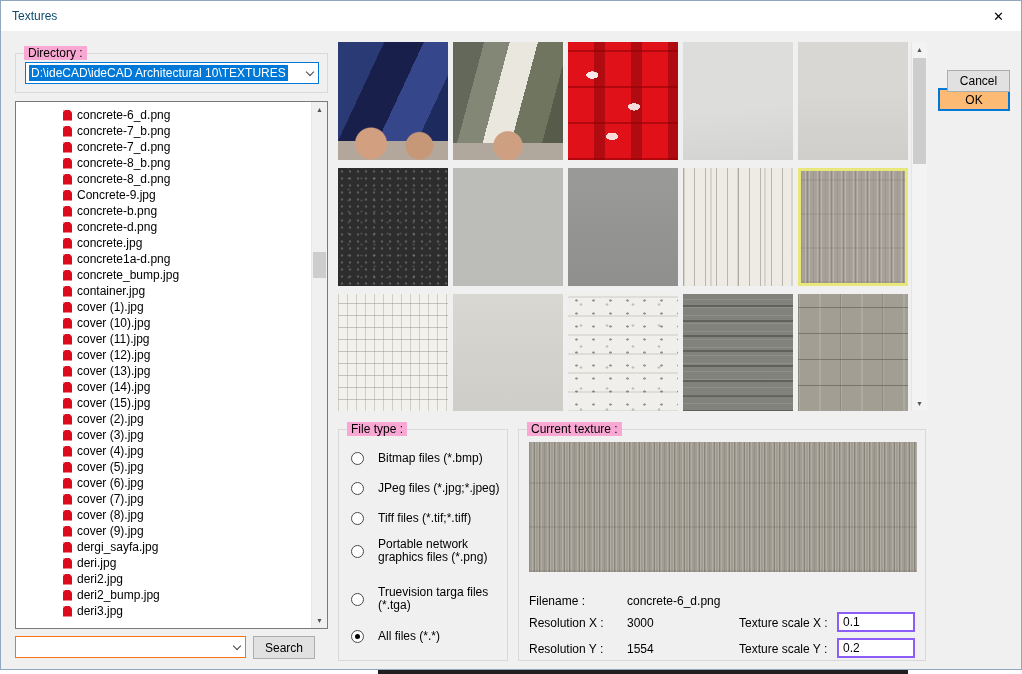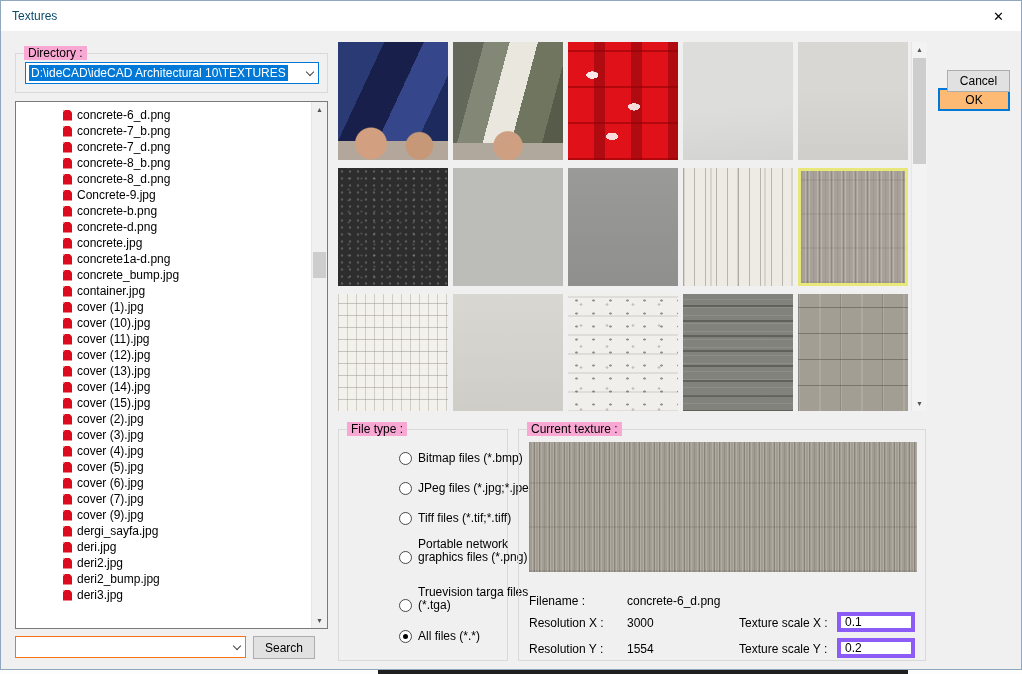--- a/index.html
+++ b/index.html
@@ -94,40 +94,40 @@
   .tex-concrete-dark { background:
     repeating-linear-gradient(0deg, rgba(35,35,30,.35) 0 2px, rgba(0,0,0,0) 2px 15px),
     repeating-linear-gradient(0deg, rgba(255,255,255,.10) 0 1px, rgba(0,0,0,0) 1px 8px), #82827c; }
   .tex-concrete-blocks { background:
     repeating-linear-gradient(0deg, rgba(70,68,58,.45) 0 1px, rgba(0,0,0,0) 1px 26px),
     repeating-linear-gradient(90deg, rgba(70,68,58,.30) 0 1px, rgba(0,0,0,0) 1px 42px),
     repeating-linear-gradient(90deg, rgba(255,255,255,.12) 0 2px, rgba(0,0,0,0) 2px 21px), #a29e94; }
 
   .ft-group { left:337px; top:428px; width:170px; height:232px; }
   .ft-options { position:absolute; left:0; top:0; width:100%; height:100%; }
-  .radio-row { position:absolute; left:12px; display:flex; gap:6px; align-items:flex-end; font-size:12px; width:150px;margin-left:48px; }
+  .radio-row { position:absolute; left:12px; display:flex; gap:14px; align-items:center; font-size:12px; width:150px; }
   .radio { width:13px; height:13px; border:1px solid #4a4a4a; border-radius:50%; background:#fff; flex:0 0 auto; position:relative; }
   .radio.checked::after { content:""; position:absolute; left:3px; top:3px; width:5px; height:5px; border-radius:50%; background:#000; }
   .radio-label { line-height:13px; max-width:131px; }
 
   .ct-group { left:517px; top:428px; width:408px; height:232px; }
   .ct-preview { position:absolute; left:10px; top:12px; width:388px; height:130px; background:
     repeating-linear-gradient(90deg, rgba(75,70,58,.28) 0 1px, rgba(0,0,0,0) 1px 5px),
     repeating-linear-gradient(90deg, rgba(255,255,255,.16) 0 1px, rgba(0,0,0,0) 1px 3px),
     repeating-linear-gradient(0deg, rgba(60,56,46,.12) 0 2px, rgba(0,0,0,0) 2px 44px), #a29d93; }
   .ct-text { position:absolute; font-size:12px; color:#000; white-space:nowrap; }
   .fn-label { left:10px; top:164px; }
   .fn-value { left:108px; top:164px; }
   .rx-label { left:10px; top:186px; }
   .rx-value { left:108px; top:186px; }
   .sx-label { left:220px; top:186px; }
   .ry-label { left:10px; top:212px; }
   .ry-value { left:108px; top:212px; }
   .sy-label { left:220px; top:212px; }
-  .ct-input { position:absolute; left:318px; width:78px; height:20px; border:4px solid #8b5cf6; background:#fff; font-family:inherit; font-size:12px; padding:0 4px; }
+  .ct-input { position:absolute; left:318px; width:78px; height:20px; border:2px solid #8b5cf6; background:#fff; font-family:inherit; font-size:12px; padding:0 4px; }
   .sx-input { top:182px; }
   .sy-input { top:208px; }
 </style>
 </head>
 <body>
 
 <div class="bg-strip"></div>
 
 <div class="dialog">
 
@@ -244,20 +244,24 @@
         <span class="file-icon"></span>
         <span class="file-label">cover (5).jpg</span>
       </div>
       <div class="file-row">
         <span class="file-icon"></span>
         <span class="file-label">cover (6).jpg</span>
       </div>
       <div class="file-row">
         <span class="file-icon"></span>
         <span class="file-label">cover (7).jpg</span>
+      </div>
+      <div class="file-row">
+        <span class="file-icon"></span>
+        <span class="file-label">cover (8).jpg</span>
       </div>
       <div class="file-row">
         <span class="file-icon"></span>
         <span class="file-label">cover (9).jpg</span>
       </div>
       <div class="file-row">
         <span class="file-icon"></span>
         <span class="file-label">dergi_sayfa.jpg</span>
       </div>
       <div class="file-row">

